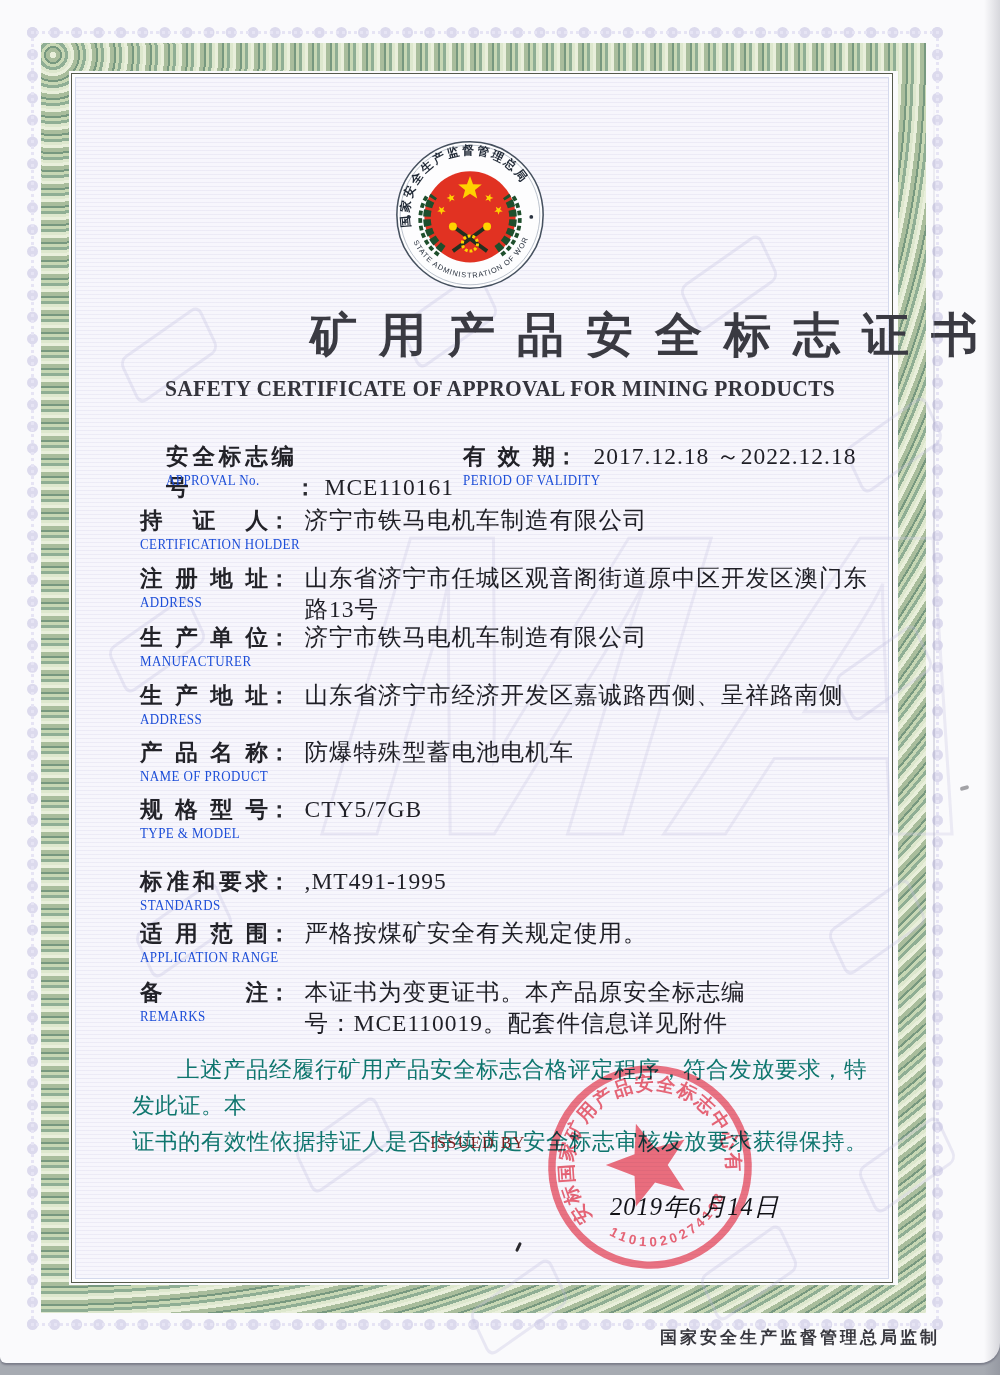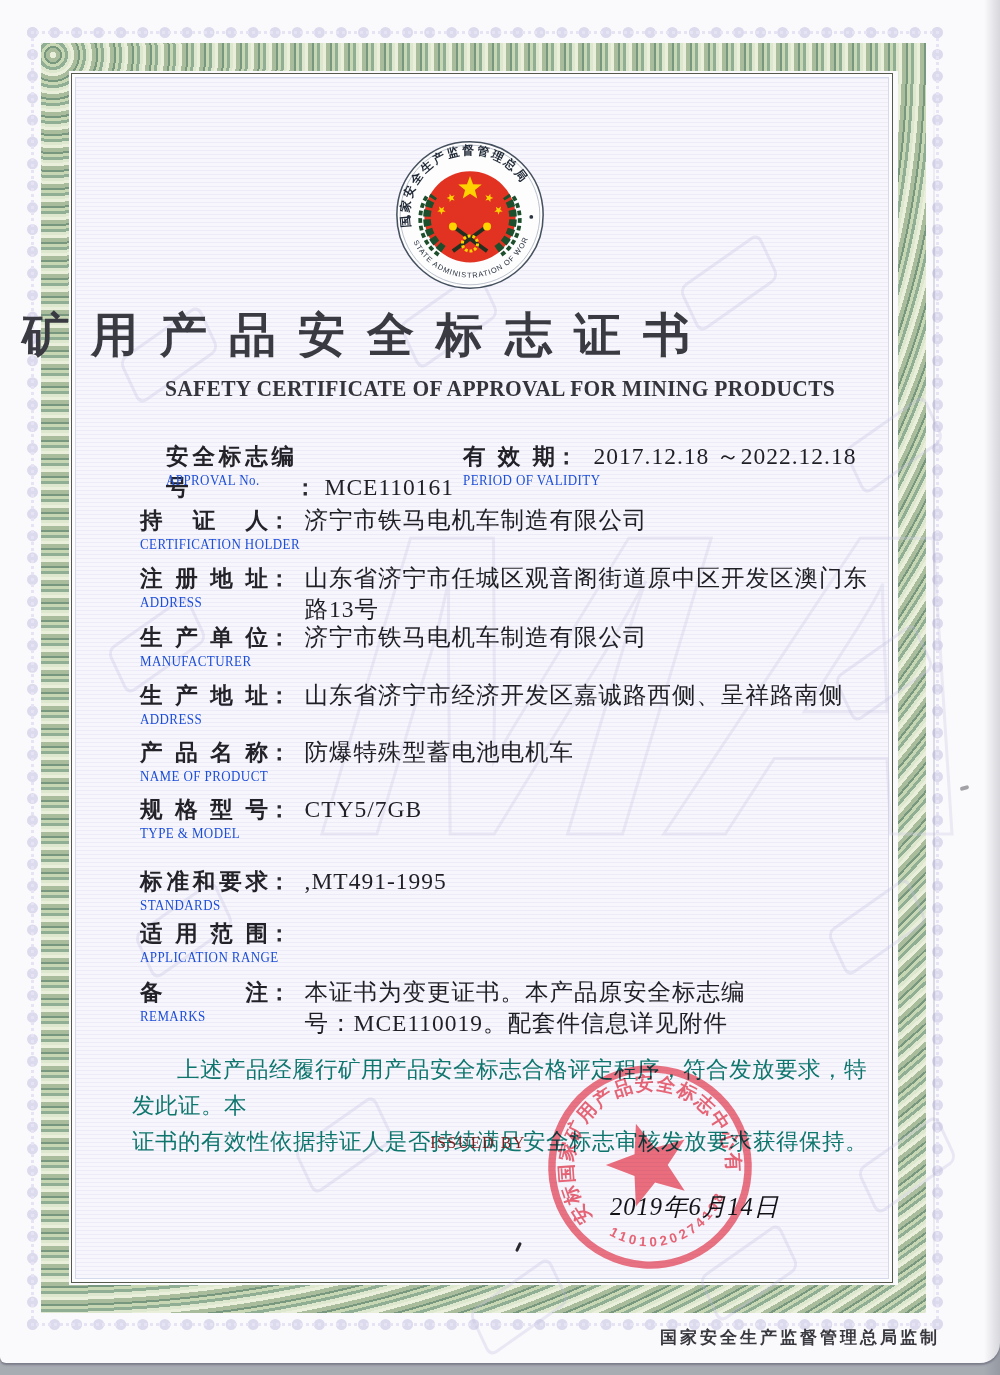--- a/index.html
+++ b/index.html
@@ -54,21 +54,21 @@
   .wm-tag{
     position:absolute;width:92px;height:44px;z-index:1;
     border:3px solid rgba(193,189,222,.30);border-radius:9px;
     transform:rotate(-35deg) skewX(-10deg);pointer-events:none;
   }
   
   .emblem{position:absolute;left:394px;top:139px;width:152px;height:152px;z-index:2;}
   
   .title-zh{
     position:absolute;left:0;top:304px;width:1000px;z-index:2;
-    text-align:left;font-size:47px;font-weight:bold;color:#3a3a42;
+    text-align:right;font-size:47px;font-weight:bold;color:#3a3a42;
     letter-spacing:22px;padding-left:22px;box-sizing:border-box;
     font-family:"Liberation Serif","DejaVu Serif",serif;
   }
   .title-en{
     position:absolute;left:0;top:377px;width:1000px;z-index:2;
     text-align:center;font-size:21.5px;font-weight:bold;color:#34343c;
     letter-spacing:.3px;transform:scaleY(1.05);
   }
   
   .hdr-row{position:absolute;z-index:2;display:flex;align-items:flex-end;}
@@ -268,20 +268,21 @@
     <span class="colon">：</span>
     <span class="val">,MT491-1995</span>
   </div>
 
   <div class="field" style="top:918px">
     <div class="lblcol">
       <span class="lbl-zh">适用范围</span>
       <span class="lbl-en">APPLICATION RANGE</span>
     </div>
     <span class="colon">：</span>
+    <span class="val">严格按煤矿安全有关规定使用。</span>
   </div>
 
   <div class="field" style="top:977px">
     <div class="lblcol">
       <span class="lbl-zh">备注</span>
       <span class="lbl-en">REMARKS</span>
     </div>
     <span class="colon">：</span>
     <span class="val w-rmk">本证书为变更证书。本产品原安全标志编
 号：MCE110019。配套件信息详见附件</span>

